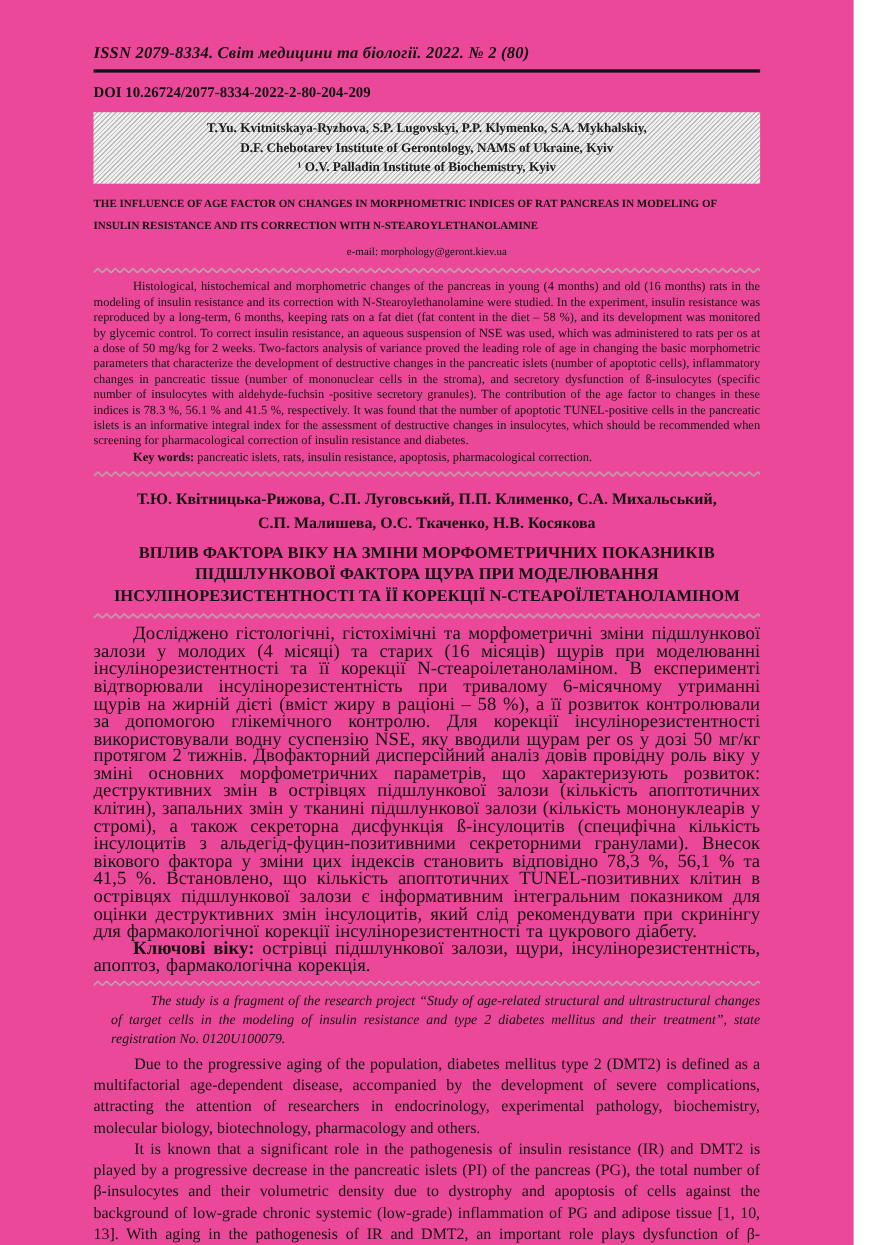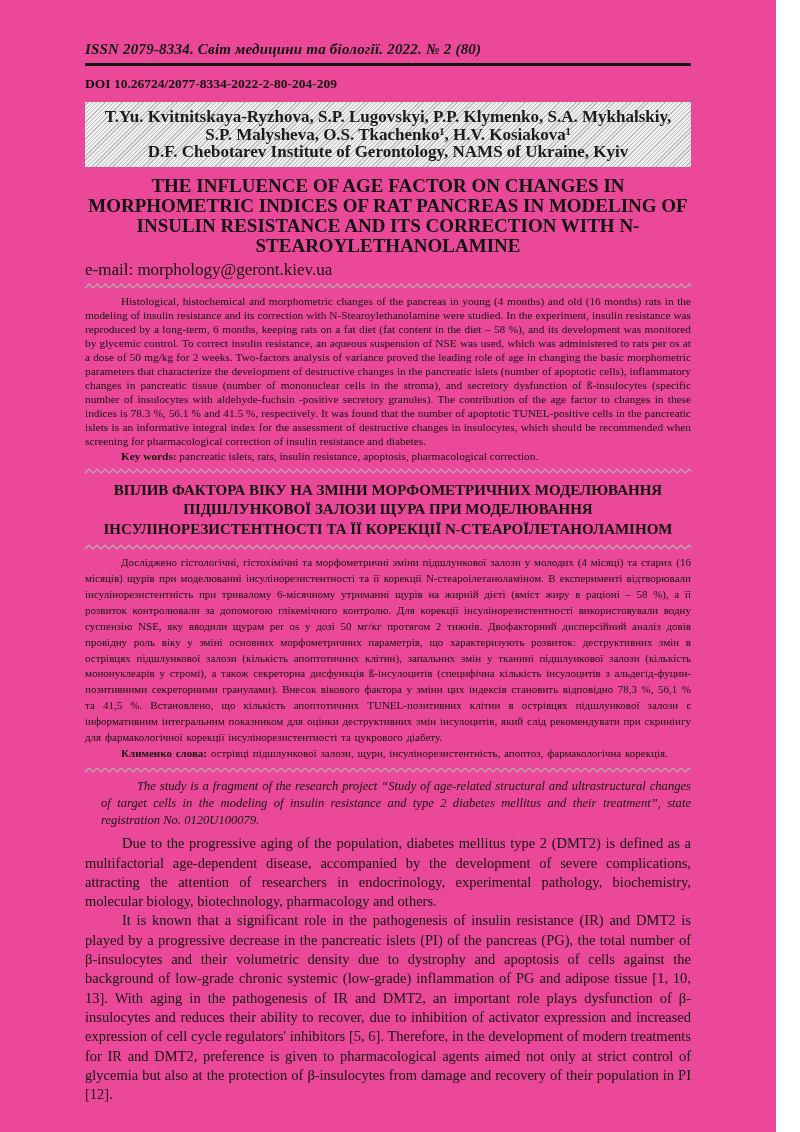--- a/index.html
+++ b/index.html
@@ -34,38 +34,37 @@
 
   .authors-block {
     margin-top: 10px;
     padding: 6px 4px;
     text-align: center;
     background: repeating-linear-gradient(135deg,
       #efefef 0px, #efefef 2px,
       #bdbdbd 2px, #bdbdbd 3px);
   }
   .authors-block div {
-    font-size: 17px;
+    font-size: 12px;
     line-height: 17.5px;
     font-weight: bold;
     color: #1c1c1c;
   }
 
   .title-en {
     margin-top: 9px;
-    text-align: center;
-    font-size: 19px;
+    font-size: 10px;
     line-height: 20px;
     font-weight: bold;
   }
 
   .email-line {
     margin-top: 6px;
-    text-align: left;
-    font-size: 17px;
+    text-align: center;
+    font-size: 10px;
     line-height: 16px;
   }
 
   .zigzag {
     display: block;
     width: 100%;
     height: 6px;
     margin: 5px 0;
   }
 
@@ -89,21 +88,21 @@
   .title-uk {
     margin-top: 7px;
     text-align: center;
     font-size: 15px;
     line-height: 19.5px;
     font-weight: bold;
   }
 
   .abstract-uk p {
     margin: 0;
-    font-size: 11px;
+    font-size: 17px;
     line-height: 15.9px;
     text-align: justify;
     text-indent: 36px;
     word-spacing: 1px;
   }
 
   .fragment-note {
     margin: 2px 0 0 16px;
     font-size: 12.6px;
     line-height: 16.8px;
@@ -135,51 +134,55 @@
 <div class="page">
 
   <div class="journal-line">ISSN 2079-8334. Світ медицини та біології. 2022. № 2 (80)</div>
 
   <div class="doi-block">
     <div class="doi-line">DOI 10.26724/2077-8334-2022-2-80-204-209</div>
   </div>
 
   <div class="authors-block">
     <div>T.Yu. Kvitnitskaya-Ryzhova, S.P. Lugovskyi, P.P. Klymenko, S.A. Mykhalskiy,</div>
-    <div>S.P. Malysheva, O.S. Tkachenko¹, H.V. Kosiakova¹</div>
     <div>D.F. Chebotarev Institute of Gerontology, NAMS of Ukraine, Kyiv</div>
+    <div>¹ O.V. Palladin Institute of Biochemistry, Kyiv</div>
   </div>
 
   <div class="title-en">THE INFLUENCE OF AGE FACTOR ON CHANGES IN MORPHOMETRIC INDICES OF RAT PANCREAS IN MODELING OF INSULIN RESISTANCE AND ITS CORRECTION WITH N-STEAROYLETHANOLAMINE</div>
 
   <div class="email-line">e-mail: morphology@geront.kiev.ua</div>
 
   <svg class="zigzag">
       <rect width="100%" height="6" fill="url(#zzpat)"></rect>
     </svg>
 
   <div class="abstract-en">
     <p>Histological, histochemical and morphometric changes of the pancreas in young (4 months) and old (16 months) rats in the modeling of insulin resistance and its correction with N-Stearoylethanolamine were studied. In the experiment, insulin resistance was reproduced by a long-term, 6 months, keeping rats on a fat diet (fat content in the diet – 58 %), and its development was monitored by glycemic control. To correct insulin resistance, an aqueous suspension of NSE was used, which was administered to rats per os at a dose of 50 mg/kg for 2 weeks. Two-factors analysis of variance proved the leading role of age in changing the basic morphometric parameters that characterize the development of destructive changes in the pancreatic islets (number of apoptotic cells), inflammatory changes in pancreatic tissue (number of mononuclear cells in the stroma), and secretory dysfunction of ß-insulocytes (specific number of insulocytes with aldehyde-fuchsin -positive secretory granules). The contribution of the age factor to changes in these indices is 78.3 %, 56.1 % and 41.5 %, respectively. It was found that the number of apoptotic TUNEL-positive cells in the pancreatic islets is an informative integral index for the assessment of destructive changes in insulocytes, which should be recommended when screening for pharmacological correction of insulin resistance and diabetes.</p>
     <p><span class="kw-label">Key words:</span><span> pancreatic islets, rats, insulin resistance, apoptosis, pharmacological correction.</span></p>
   </div>
 
   <svg class="zigzag">
       <rect width="100%" height="6" fill="url(#zzpat)"></rect>
     </svg>
 
+  <div class="authors-uk">
+    <div>Т.Ю. Квітницька-Рижова, С.П. Луговський, П.П. Клименко, С.А. Михальський,</div>
+    <div>С.П. Малишева, О.С. Ткаченко, Н.В. Косякова</div>
+  </div>
 
-  <div class="title-uk">ВПЛИВ ФАКТОРА ВІКУ НА ЗМІНИ МОРФОМЕТРИЧНИХ МОДЕЛЮВАННЯ ПІДШЛУНКОВОЇ ЗАЛОЗИ ЩУРА ПРИ МОДЕЛЮВАННЯ ІНСУЛІНОРЕЗИСТЕНТНОСТІ ТА ЇЇ КОРЕКЦІЇ N-СТЕАРОЇЛЕТАНОЛАМІНОМ</div>
+  <div class="title-uk">ВПЛИВ ФАКТОРА ВІКУ НА ЗМІНИ МОРФОМЕТРИЧНИХ ПОКАЗНИКІВ ПІДШЛУНКОВОЇ ФАКТОРА ЩУРА ПРИ МОДЕЛЮВАННЯ ІНСУЛІНОРЕЗИСТЕНТНОСТІ ТА ЇЇ КОРЕКЦІЇ N-СТЕАРОЇЛЕТАНОЛАМІНОМ</div>
 
   <svg class="zigzag">
       <rect width="100%" height="6" fill="url(#zzpat)"></rect>
     </svg>
 
   <div class="abstract-uk">
     <p>Досліджено гістологічні, гістохімічні та морфометричні зміни підшлункової залози у молодих (4 місяці) та старих (16 місяців) щурів при моделюванні інсулінорезистентності та її корекції N-стеароілетаноламіном. В експерименті відтворювали інсулінорезистентність при тривалому 6-місячному утриманні щурів на жирній дієті (вміст жиру в раціоні – 58 %), а її розвиток контролювали за допомогою глікемічного контролю. Для корекції інсулінорезистентності використовували водну суспензію NSE, яку вводили щурам per os у дозі 50 мг/кг протягом 2 тижнів. Двофакторний дисперсійний аналіз довів провідну роль віку у зміні основних морфометричних параметрів, що характеризують розвиток: деструктивних змін в острівцях підшлункової залози (кількість апоптотичних клітин), запальних змін у тканині підшлункової залози (кількість мононуклеарів у стромі), а також секреторна дисфункція ß-інсулоцитів (специфічна кількість інсулоцитів з альдегід-фуцин-позитивними секреторними гранулами). Внесок вікового фактора у зміни цих індексів становить відповідно 78,3 %, 56,1 % та 41,5 %. Встановлено, що кількість апоптотичних TUNEL-позитивних клітин в острівцях підшлункової залози є інформативним інтегральним показником для оцінки деструктивних змін інсулоцитів, який слід рекомендувати при скринінгу для фармакологічної корекції інсулінорезистентності та цукрового діабету.</p>
-    <p><span class="kw-label">Клименко слова:</span><span> острівці підшлункової залози, щури, інсулінорезистентність, апоптоз, фармакологічна корекція.</span></p>
+    <p><span class="kw-label">Ключові віку:</span><span> острівці підшлункової залози, щури, інсулінорезистентність, апоптоз, фармакологічна корекція.</span></p>
   </div>
 
   <svg class="zigzag">
       <rect width="100%" height="6" fill="url(#zzpat)"></rect>
     </svg>
 
   <p class="fragment-note">The study is a fragment of the research project “Study of age-related structural and ultrastructural changes of target cells in the modeling of insulin resistance and type 2 diabetes mellitus and their treatment”, state registration No. 0120U100079.</p>
 
   <div class="body-text">
     <p>Due to the progressive aging of the population, diabetes mellitus type 2 (DMT2) is defined as a multifactorial age-dependent disease, accompanied by the development of severe complications, attracting the attention of researchers in endocrinology, experimental pathology, biochemistry, molecular biology, biotechnology, pharmacology and others.</p>

